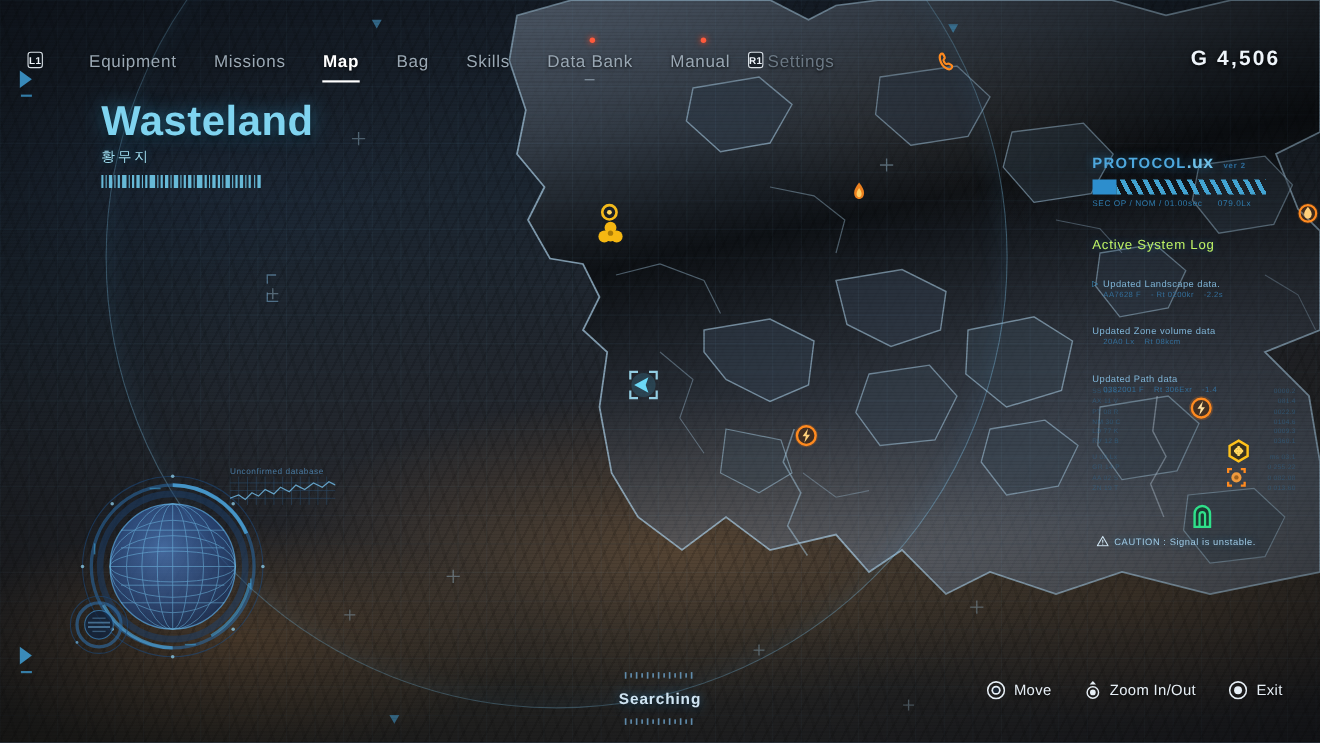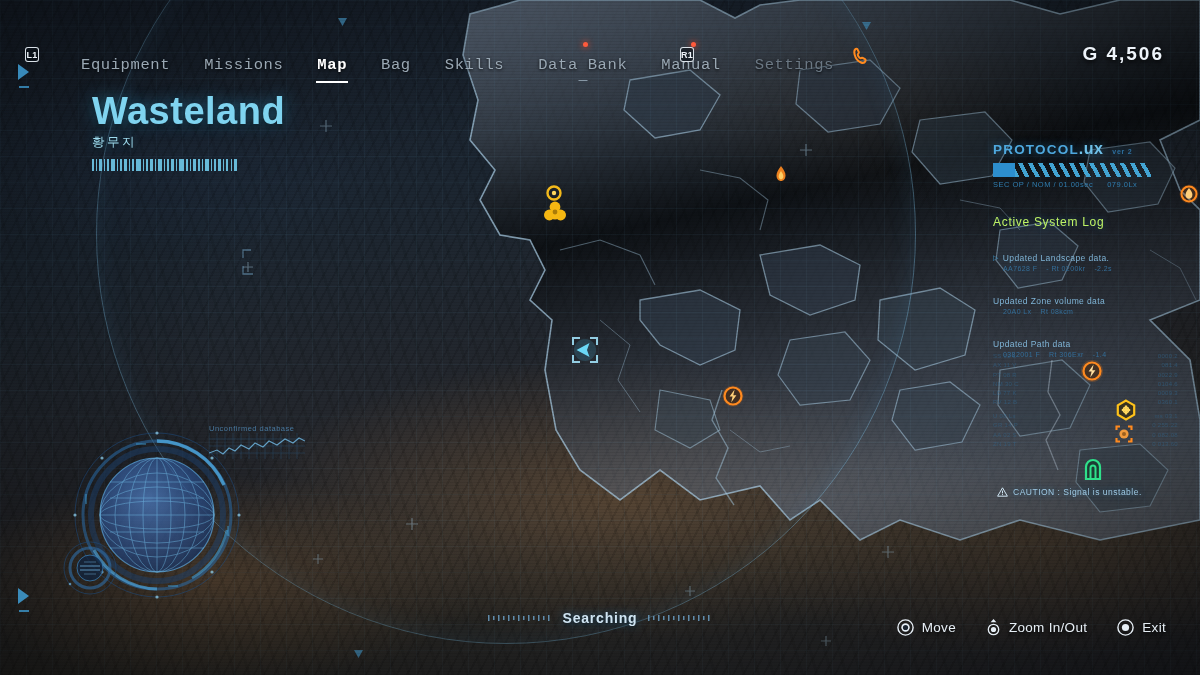--- a/index.html
+++ b/index.html
@@ -46,21 +46,21 @@
   .landmass { position:absolute; inset:0; }
 
   
   .scan-ring {
     position:absolute; left:96px; top:-176px; width:820px; height:820px;
     border:1px solid rgba(130,200,240,0.38); border-radius:50%;
     box-shadow:0 0 26px rgba(90,170,230,0.12) inset;
   }
 
   
-  .topnav { position:absolute; left:0; top:40px; width:972px; height:34px; display:flex; align-items:flex-end; gap:0; z-index:30;font-family:Liberation Mono, monospace; }
+  .topnav { position:absolute; left:0; top:40px; width:972px; height:34px; display:flex; align-items:center; gap:0; z-index:30; }
   .nav-items { display:flex; align-items:flex-start; gap:0; margin-left:64px; }
   .nav-item {
     position:relative; color:#9aa8b4; font-size:15.5px; letter-spacing:.6px;
     padding:0 17px; text-shadow:0 1px 3px rgba(0,0,0,0.85); white-space:nowrap; cursor:pointer;
   }
   .nav-item.active { color:#ffffff; font-weight:bold; }
   .nav-item.active::after {
     content:""; position:absolute; left:16px; right:16px; bottom:-9px; height:2px; background:#ffffff;
   }
   .nav-item.dim { color:#6b7884; }
@@ -135,21 +135,21 @@
 
   
   #radar { position:absolute; left:72px; top:430px; width:170px; height:170px; z-index:26; }
   #compass-dial { position:absolute; left:62px; top:540px; width:56px; height:56px; z-index:26; }
   #database-widget { position:absolute; left:209px; top:424px; width:96px; z-index:26; }
   #database-label { color:#4b7fa8; font-size:7.5px; letter-spacing:.5px; opacity:.92; }
 
   
   #searching {
     position:absolute; left:0; right:0; top:610px; z-index:30;
-    display:flex; align-items:center; justify-content:center; gap:9px;
+    display:flex; align-items:center; justify-content:center; gap:9px;flex-direction:column;
   }
   #searching-label { color:#cfe4f2; font-size:14px; font-weight:bold; letter-spacing:.8px; text-shadow:0 0 10px rgba(70,160,220,0.6), 0 2px 4px rgba(0,0,0,0.9); }
   .search-ticks { width:68px; height:8px; }
 
   
   #controls { position:absolute; right:34px; top:618px; display:flex; align-items:center; gap:30px; z-index:30; }
   .ctrl { display:flex; align-items:center; gap:8px; color:#e6eef5; font-size:13.5px; letter-spacing:.3px; text-shadow:0 2px 4px rgba(0,0,0,0.9); }
 
   
   .marker { position:absolute; z-index:25; }

